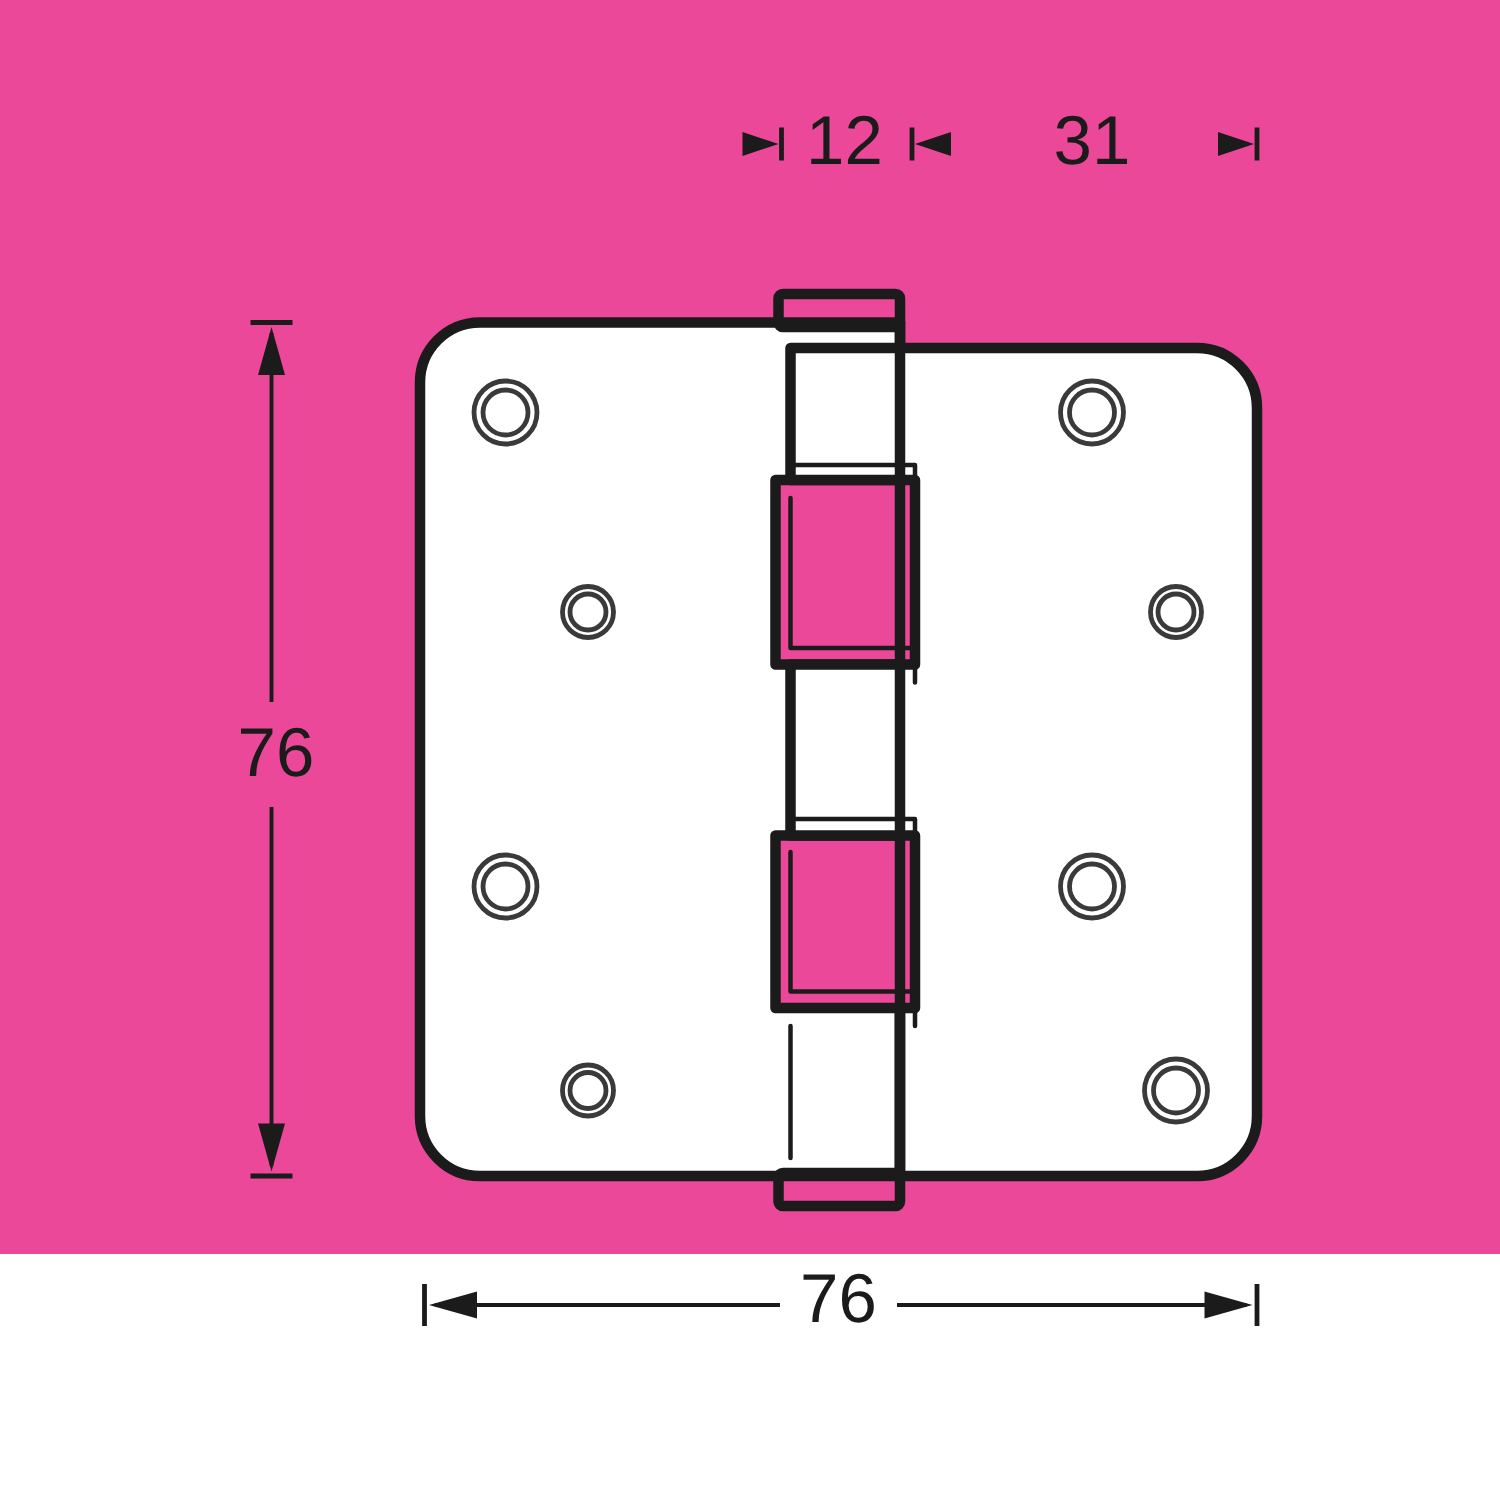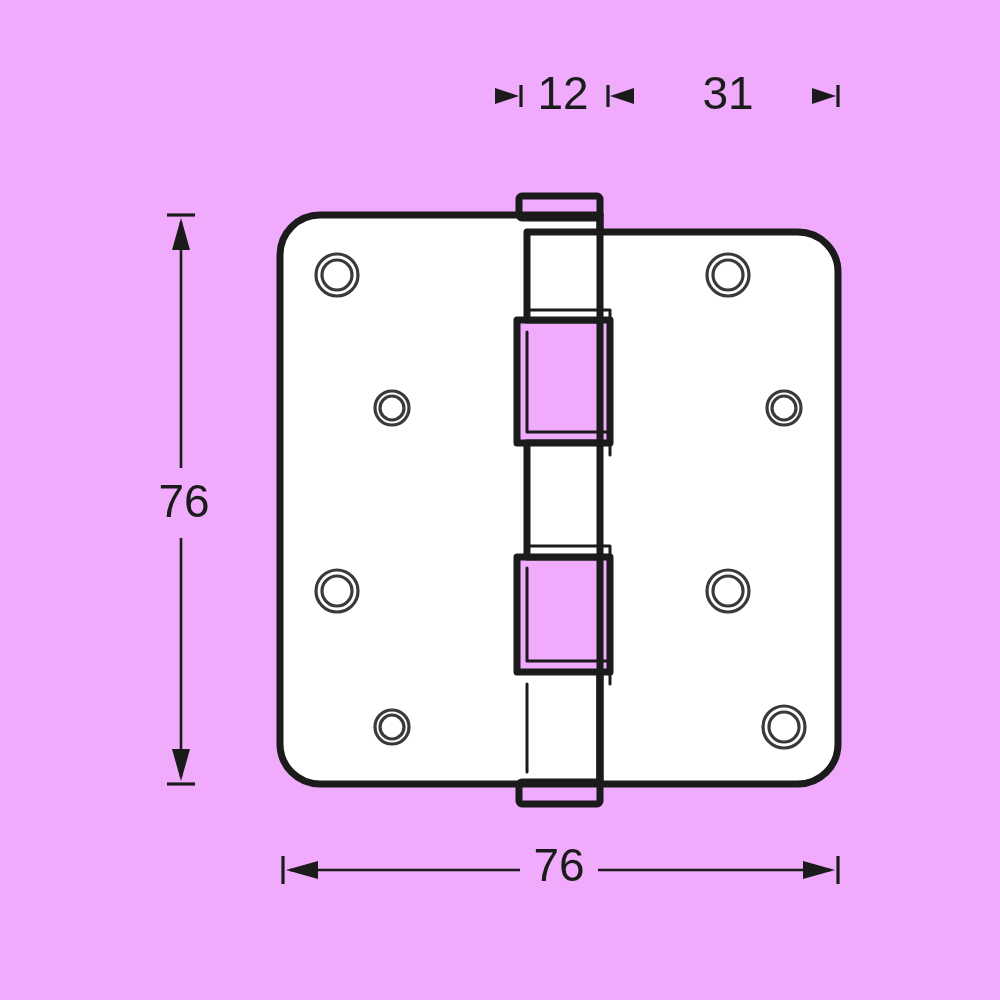--- a/index.html
+++ b/index.html
@@ -9,22 +9,22 @@
   }
   body {
     width: 1000px;
     height: 1000px;
     font-family: "Liberation Sans", sans-serif;
     overflow: hidden;
   }
   #drawing-root {
     position: relative;
     width: 1000px;
-    height: 1000px;
-    background: #f0abfc;
+    height: 836px;
+    background: #ec4899;
   }
   svg.tech-drawing {
     display: block;
     width: 1000px;
     height: 1000px;
   }
   .dim-text {
     font-family: "Liberation Sans", sans-serif;
     font-size: 46px;
     fill: #1b1b1b;

